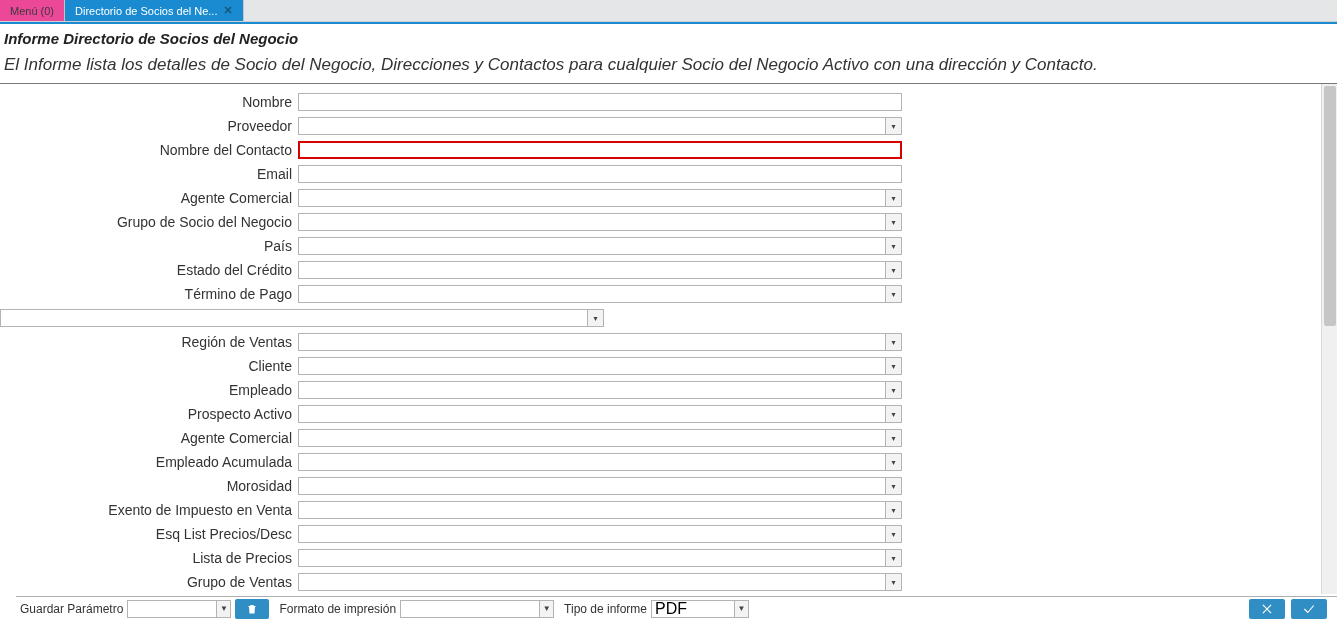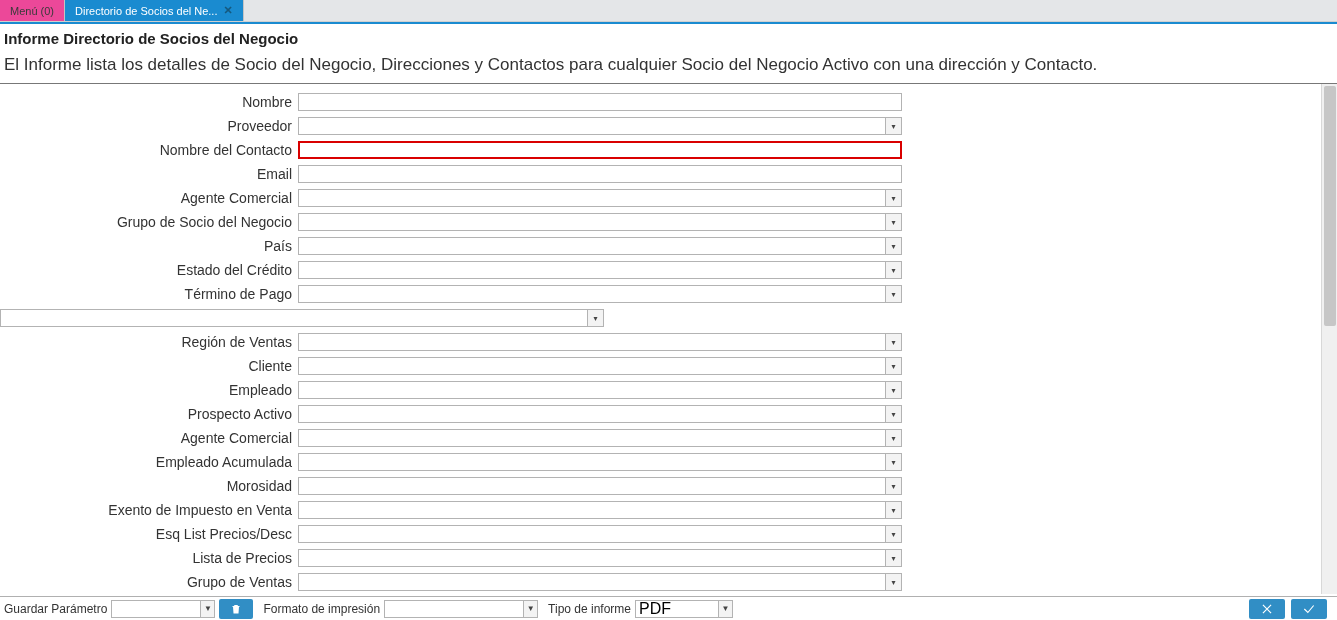--- a/index.html
+++ b/index.html
@@ -44,20 +44,21 @@
     font-size: 11px;
   }
   
   .accent-line {
     height: 2px;
     background: #1a8bd0;
   }
   
   .header {
     padding: 6px 4px 8px 4px;
+    font-style: italic;
   }
   .page-title {
     font-size: 15px;
     font-weight: bold;
     color: #222;
     margin-bottom: 8px;
   }
   .page-desc {
     font-size: 17px;
     color: #333;
@@ -138,21 +139,21 @@
     width: 12px;
     top: 2px;
     height: 240px;
     background: #c6c6c6;
     border-radius: 2px;
   }
 
   
   .bottom-bar {
     position: absolute;
-    left: 0;
+    left: 16px;
     right: 0;
     bottom: 0;
     height: 24px;
     background: #fff;
     border-top: 1px solid #b0b0b0;
     display: flex;
     align-items: center;
     padding: 0 4px;
     gap: 4px;
   }

